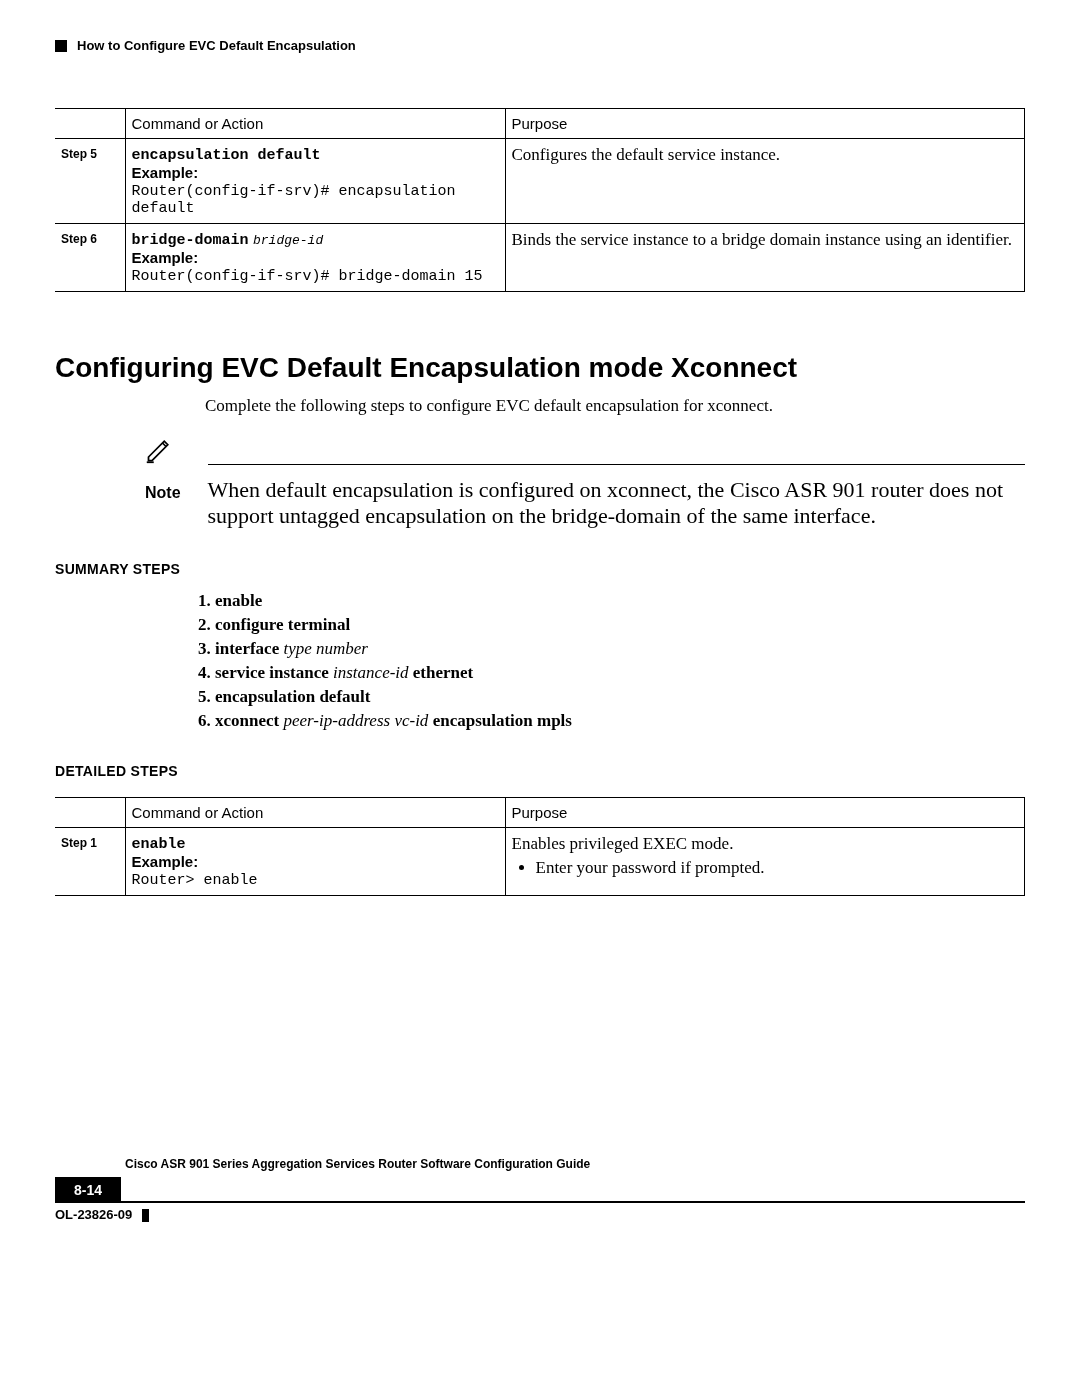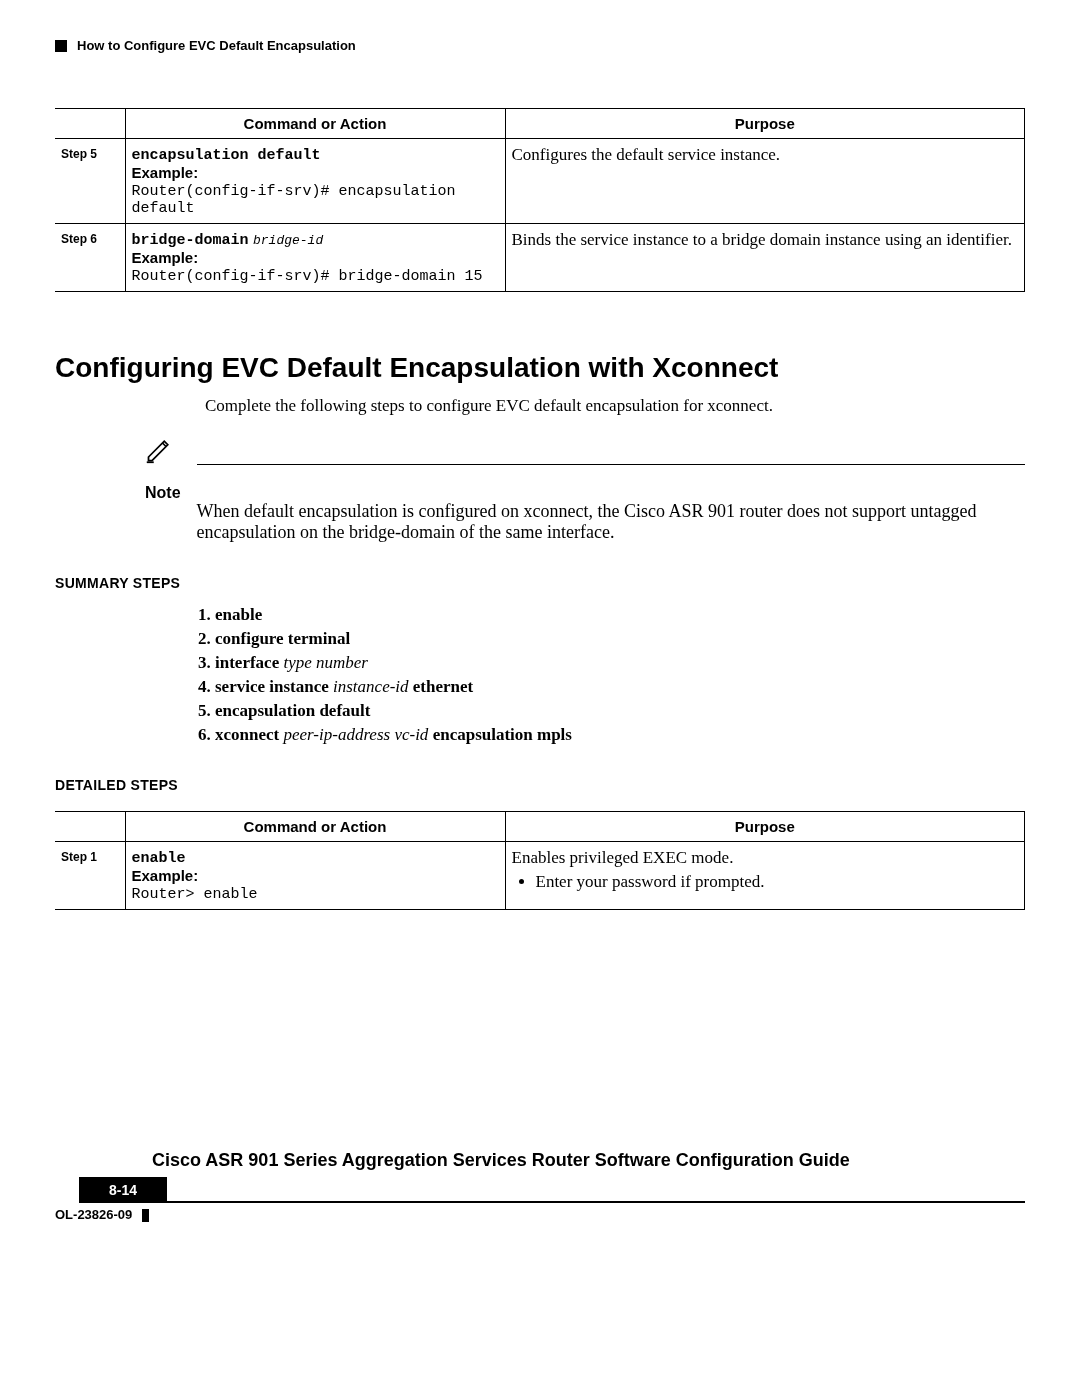--- a/index.html
+++ b/index.html
@@ -46,23 +46,23 @@
   }
   .content {
     margin-top: 55px;
   }
   table.steps {
     border-collapse: collapse;
     width: 100%;
     table-layout: fixed;
   }
   table.steps th {
-    text-align: center;
+    text-align: left;
     font-size: 15px;
-    font-weight: bold;
+    font-weight: normal;
     border-top: 1px solid #000;
     border-bottom: 1px solid #000;
     padding: 6px 6px;
   }
   table.steps col.step-col { width: 70px; }
   table.steps col.cmd-col  { width: 380px; }
   table.steps td {
     vertical-align: top;
     padding: 6px 6px;
     font-size: 16px;
@@ -126,25 +126,25 @@
     padding-top: 20px;
   }
   .note-icon-col {
     display: flex;
     flex-direction: column;
     align-items: center;
     margin-right: 0;
   }
   .note-text {
     font-family: "Times New Roman", Times, serif;
-    font-size: 18px;
+    font-size: 22px;
     flex: 1;
-    padding-top: 36px;
+    padding-top: 12px;
     border-top: 1px solid #000;
-    margin-left: 2px;
+    margin-left: 13px;
   }
   .note-row2 {
     display: flex;
     margin-left: 90px;
   }
   .heading-small {
     font-size: 14px;
     font-weight: bold;
     letter-spacing: 0.3px;
     margin-top: 32px;
@@ -171,33 +171,32 @@
     position: absolute;
     left: 55px;
     right: 55px;
     bottom: 175px;
   }
   .footer-line {
     display: flex;
     align-items: flex-end;
   }
   .footer-bar {
-    width: 88px;
+    width: 66px;
     background: #000;
     color: #fff;
     font-weight: bold;
     font-size: 14px;
     text-align: center;
     padding: 5px 0;
-    margin-left: 24px;
   }
   .footer-guide {
-    font-size: 18px;
-    font-weight: bold;
-    margin-left: 97px;
+    font-size: 12px;
+    font-weight: bold;
+    margin-left: 70px;
     margin-bottom: 6px;
   }
   .footer-rule {
     border-top: 2px solid #000;
     flex: 1;
     margin-left: 0;
   }
   .footer-right {
     text-align: left;
     font-size: 13px;
@@ -262,21 +261,21 @@
             <span class="cmd-bold">bridge-domain</span>
             <span class="cmd-ital">bridge-id</span>
             <div class="example-label">Example:</div>
             <div class="example-code">Router(config-if-srv)# bridge-domain 15</div>
           </td>
           <td class="purpose-cell">Binds the service instance to a bridge domain instance using an identifier.</td>
         </tr>
       </tbody>
     </table>
 
-    <h1>Configuring EVC Default Encapsulation with Xconnect</h1>
+    <h1>Configuring EVC Default Encapsulation mode Xconnect</h1>
 
     <div class="body-text">Complete the following steps to configure EVC default encapsulation for xconnect.</div>
 
     <div class="note-block">
       <div class="note-icon-col">
         <svg class="pencil" viewBox="0 0 32 32">
           <polygon points="4,28 8,28 26,10 22,6 4,24" fill="none" stroke="#000" stroke-width="2"></polygon>
           <line x1="20" y1="8" x2="24" y2="12" stroke="#000" stroke-width="2"></line>
           <line x1="2" y1="30" x2="10" y2="30" stroke="#000" stroke-width="2"></line>
         </svg>

